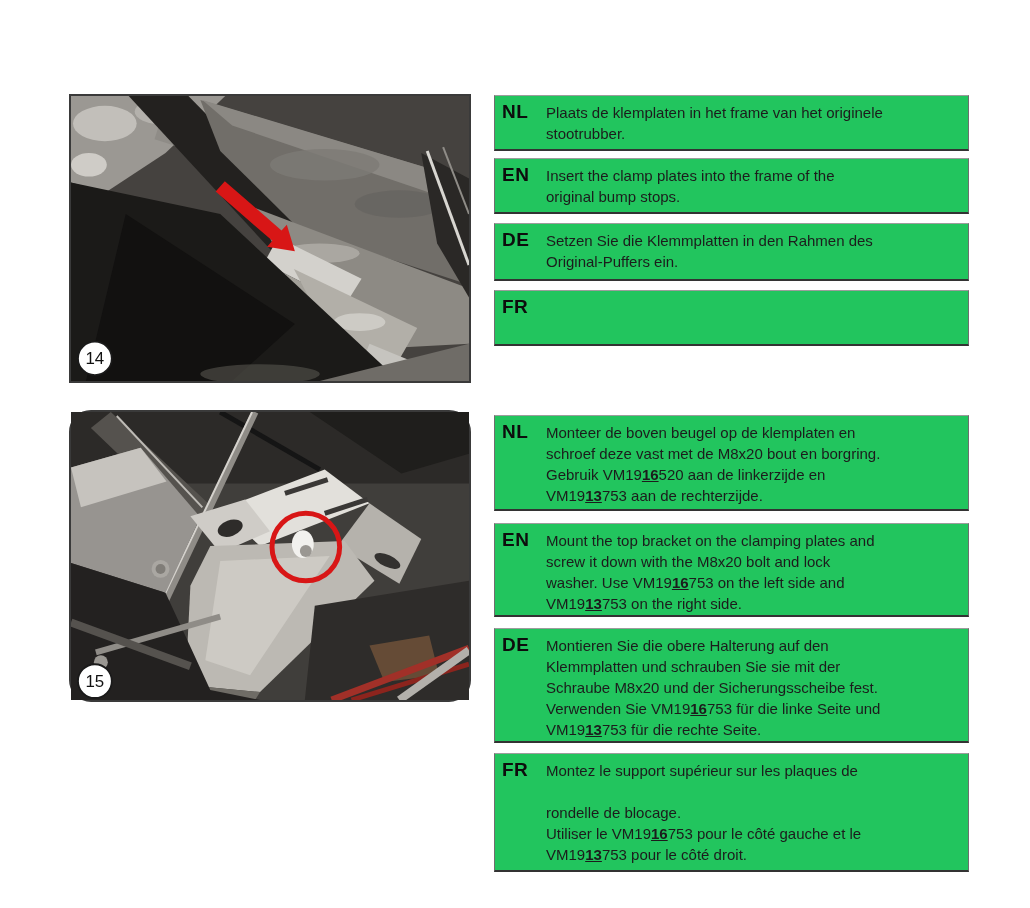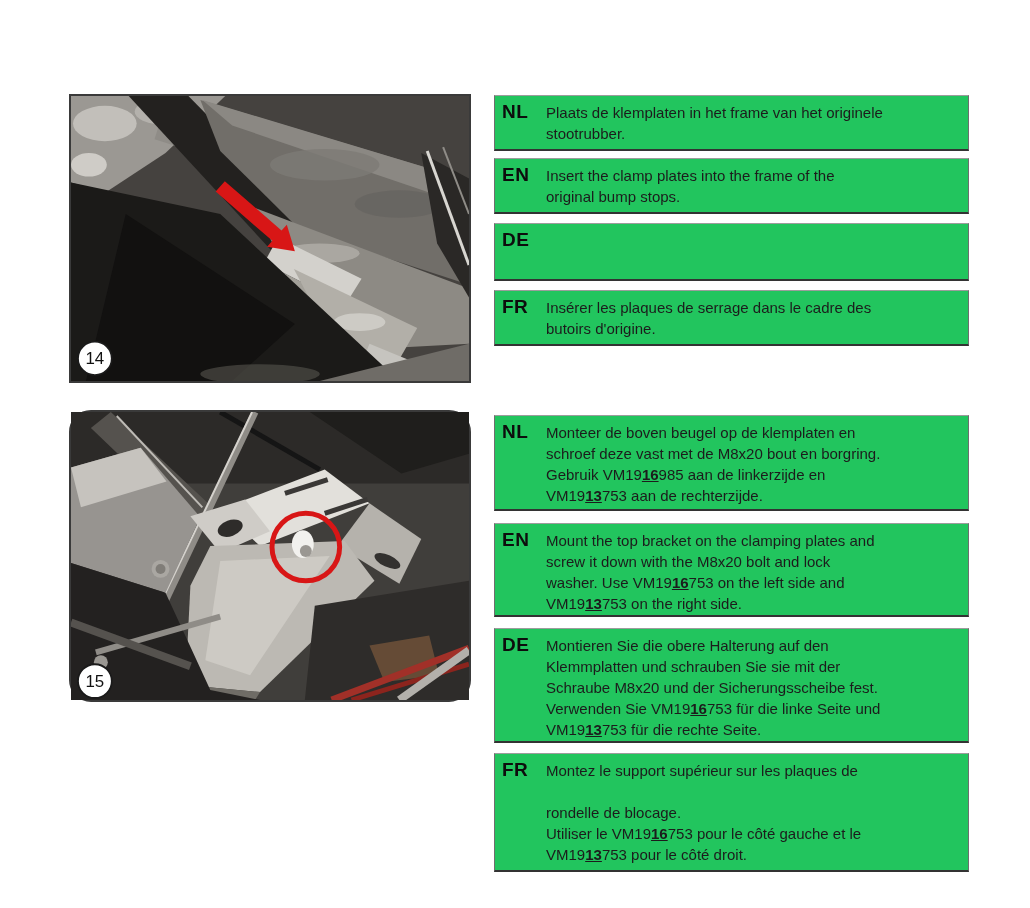--- a/index.html
+++ b/index.html
@@ -127,29 +127,29 @@
   <div class="tbox" style="top:95px;height:56px;">
     <span class="lang">NL</span>
     <div class="txt"><span>Plaats de klemplaten in het frame van het originele</span><br><span>stootrubber.</span></div>
   </div>
   <div class="tbox" style="top:158px;height:56px;">
     <span class="lang">EN</span>
     <div class="txt"><span>Insert the clamp plates into the frame of the</span><br><span>original bump stops.</span></div>
   </div>
   <div class="tbox" style="top:223px;height:58px;">
     <span class="lang">DE</span>
+    <div class="txt"><span>Setzen Sie die Klemmplatten in den Rahmen des</span><br><span>Original-Puffers ein.</span></div>
   </div>
   <div class="tbox" style="top:290px;height:56px;">
     <span class="lang">FR</span>
-    <div class="txt"><span>Insérer les plaques de serrage dans le cadre des</span><br><span>butoirs d'origine.</span></div>
   </div>
 
   <div class="tbox" style="top:415px;height:96px;">
     <span class="lang">NL</span>
-    <div class="txt"><span>Monteer de boven beugel op de klemplaten en</span><br><span>schroef deze vast met de M8x20 bout en borgring.</span><br><span>Gebruik VM19</span><span class="pn">16</span><span>985 aan de linkerzijde en</span><br><span>VM19</span><span class="pn">13</span><span>753 aan de rechterzijde.</span></div>
+    <div class="txt"><span>Monteer de boven beugel op de klemplaten en</span><br><span>schroef deze vast met de M8x20 bout en borgring.</span><br><span>Gebruik VM19</span><span class="pn">16</span><span>520 aan de linkerzijde en</span><br><span>VM19</span><span class="pn">13</span><span>753 aan de rechterzijde.</span></div>
   </div>
   <div class="tbox" style="top:523px;height:94px;">
     <span class="lang">EN</span>
     <div class="txt"><span>Mount the top bracket on the clamping plates and</span><br><span>screw it down with the M8x20 bolt and lock</span><br><span>washer. Use VM19</span><span class="pn">16</span><span>753 on the left side and</span><br><span>VM19</span><span class="pn">13</span><span>753 on the right side.</span></div>
   </div>
   <div class="tbox" style="top:628px;height:115px;">
     <span class="lang">DE</span>
     <div class="txt"><span>Montieren Sie die obere Halterung auf den</span><br><span>Klemmplatten und schrauben Sie sie mit der</span><br><span>Schraube M8x20 und der Sicherungsscheibe fest.</span><br><span>Verwenden Sie VM19</span><span class="pn">16</span><span>753 für die linke Seite und</span><br><span>VM19</span><span class="pn">13</span><span>753 für die rechte Seite.</span></div>
   </div>
   <div class="tbox" style="top:753px;height:119px;">

